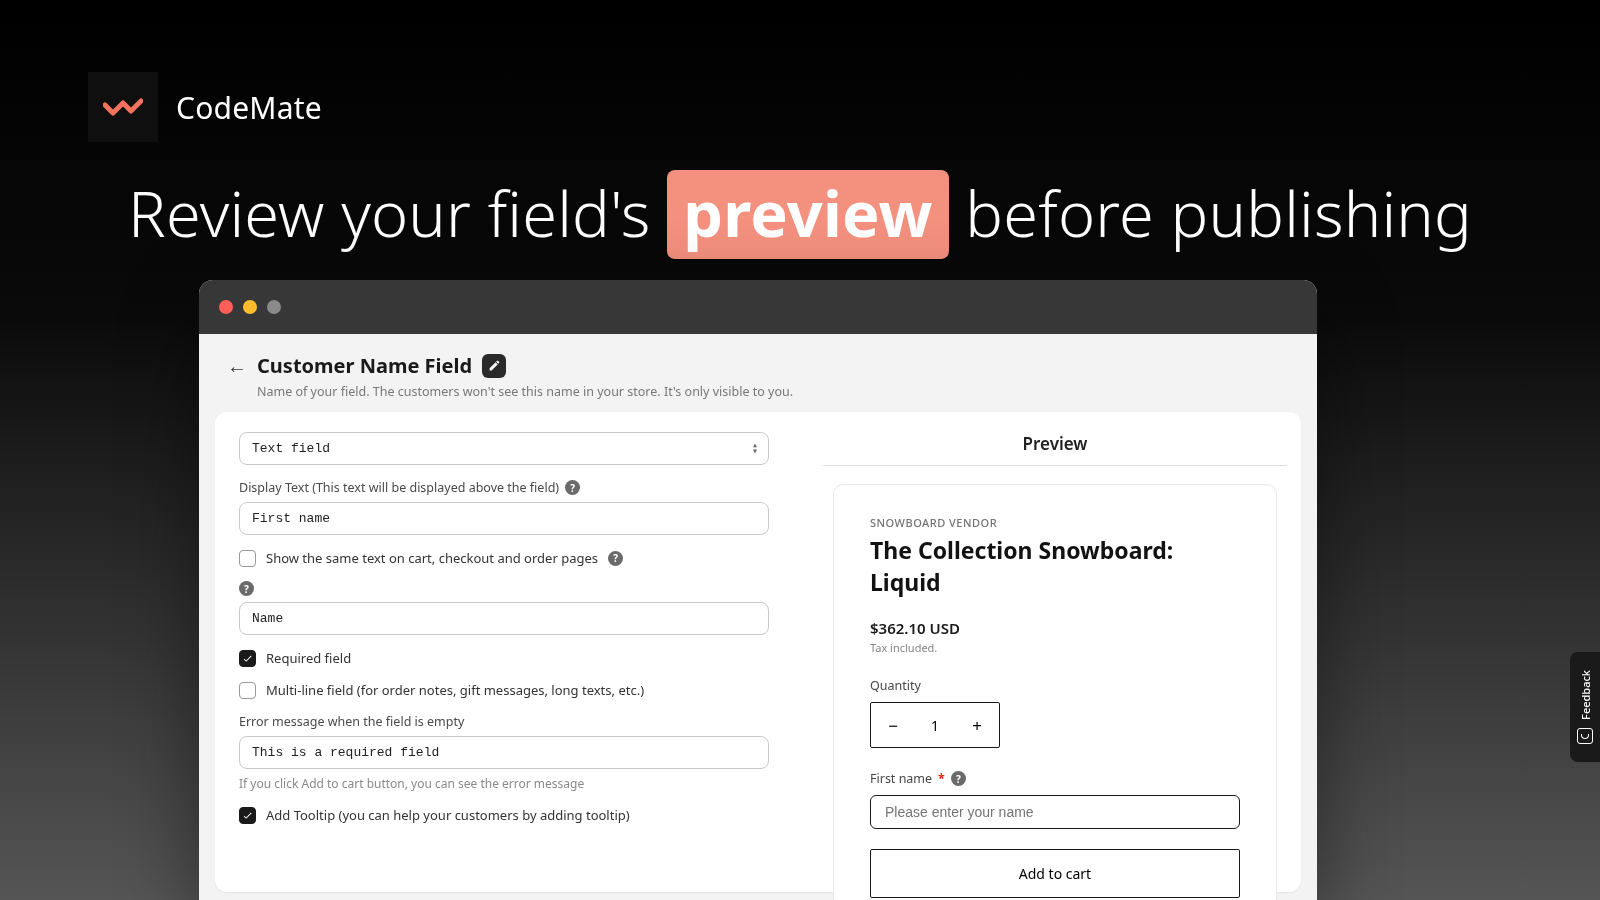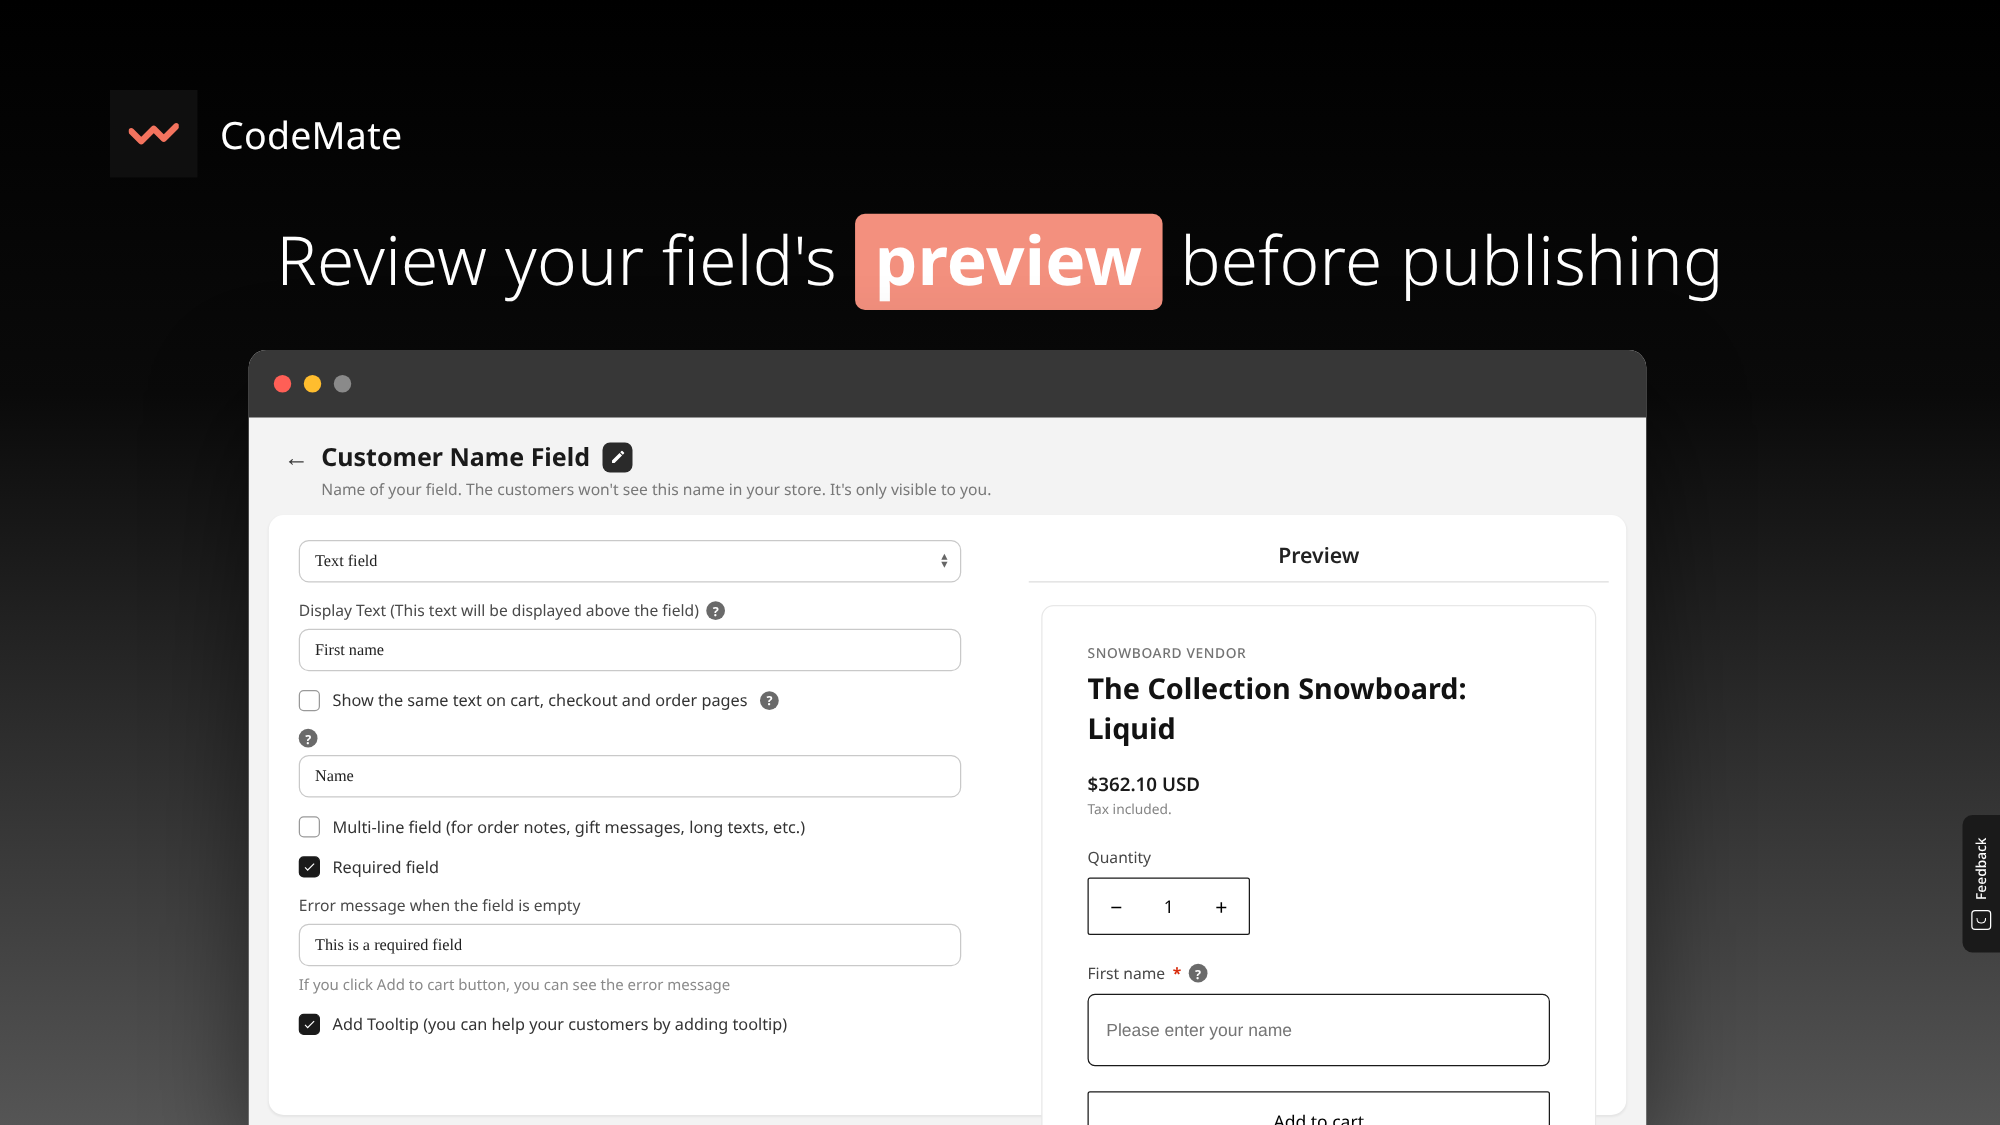--- a/index.html
+++ b/index.html
@@ -5,61 +5,61 @@
 * { box-sizing: border-box; margin: 0; padding: 0; }
 body {
   font-family: -apple-system, system-ui, "Segoe UI", Roboto, sans-serif;
   background: linear-gradient(180deg, #000000 0%, #0a0a0a 35%, #555555 100%);
   width: 1600px; height: 900px; overflow: hidden; position: relative;
 }
 .brand { display: flex; align-items: center; gap: 18px; position: absolute; top: 72px; left: 88px; }
 .brand-logo { width: 70px; height: 70px; background: #0f0f0f; display: flex; align-items: center; justify-content: center; }
 .brand-name { color: #fff; font-size: 30px; font-weight: 400; letter-spacing: 0.2px; }
 .headline { position: absolute; top: 170px; left: 50%; transform: translateX(-50%); white-space: nowrap;
-  color: #fff; font-size: 54px; font-weight: 300; letter-spacing: 0.2px; }
+  color: #fff; font-size: 63px; font-weight: 300; letter-spacing: 0.2px; }
 .highlight { background: #f3907e; color: #fff; font-weight: 700; padding: 0 16px 4px; border-radius: 8px; display:inline-block; line-height:1.35;}
 .window { position: absolute; top: 280px; left: 199px; width: 1118px; height: 620px;
   background: #f3f3f3; border-radius: 14px 14px 0 0; overflow: hidden;
   box-shadow: 0 30px 80px rgba(0,0,0,0.45); }
 .titlebar { height: 54px; background: #373737; display: flex; align-items: center; padding-left: 20px; gap: 10px; }
 .dot { width: 14px; height: 14px; border-radius: 50%; }
 .dot.red{background:#ff5f56}.dot.yel{background:#ffbd2e}.dot.gry{background:#8a8a8a}
 .page-head { padding: 18px 28px 12px; }
 .page-head-row { display: flex; align-items: center; gap: 10px; }
 .page-title { font-size: 20px; font-weight: 700; color: #1a1a1a; }
 .back-arrow { font-size: 20px; font-weight: 400; color: #3a3a3a; cursor: pointer; }
 .edit-btn { width: 24px; height: 24px; border-radius: 6px; background: #2a2a2a; display:flex;align-items:center;justify-content:center;cursor:pointer;}
 .page-subtitle { font-size: 12.5px; color: #787878; margin-top: 4px; margin-left: 30px; }
 .card { background: #fff; border-radius: 12px; margin: 0 16px; padding: 20px 24px 0; height: 480px;
   display: flex; gap: 54px; box-shadow: 0 1px 2px rgba(0,0,0,.06); }
 .leftcol { flex: 0 0 530px; }
 .rightcol { flex: 1; padding-left: 10px; }
 .lbl { font-size: 12.5px; color: #4a4a4a; margin-bottom: 6px; display:flex; align-items:center; gap:6px;}
 .select, .txt { width: 100%; border: 1px solid #c9c9c9; border-radius: 8px; font-size: 13px;
-  padding: 8px 12px; background: #fff; color: #222; font-family: Liberation Serif, serif; }
+  padding: 8px 12px; background: #fff; color: #222; font-family: Liberation Mono, monospace; }
 .select { position: relative; padding-right: 28px; cursor:pointer; }
 .chev { position: absolute; right: 10px; top: 50%; transform: translateY(-50%); font-size: 10px; color:#666; line-height:.6;}
 .row { margin-bottom: 14px; }
 .chk { display:flex; align-items:center; gap:10px; font-size:13px; color:#333; margin-bottom:14px;}
 .chkbox { width:17px;height:17px;border:1.5px solid #999;border-radius:4px;display:flex;align-items:center;justify-content:center;cursor:pointer;flex-shrink:0;}
 .chkbox.checked{background:#1a1a1a;border-color:#1a1a1a;}
 .help-ic { width:15px;height:15px;border-radius:50%;background:#6a6a6a;color:#fff;font-size:10px;font-weight:700;display:inline-flex;align-items:center;justify-content:center;cursor:pointer;}
 .hint { font-size: 12px; color: #8a8a8a; margin-top: 6px; }
 .preview-title { text-align:center; font-size:17px; font-weight:600; color:#222; margin-bottom:4px;}
 .preview-divider { border:0;border-top:1px solid #ddd;margin:10px -10px 18px;}
 .pcard { border:1px solid #e8e8e8; border-radius:10px; padding:30px 36px 40px; background:#fff;}
 .vendor{font-size:11px;color:#737373;letter-spacing:0.5px;font-weight:500;margin-bottom:4px;}
 .ptitle{font-size:23px;font-weight:700;color:#121212;margin-bottom:20px;}
 .pprice{font-size:15px;font-weight:600;color:#1a1a1a;}
 .ptax{font-size:11px;color:#858585;margin-top:2px;}
 .plabel{font-size:12.5px;color:#474747;margin-top:22px;margin-bottom:8px;display:flex;align-items:center;gap:6px;}
 .qtybox{display:inline-flex;border:1px solid #1a1a1a;border-radius:2px;}
 .qbtn{width:44px;height:44px;display:flex;align-items:center;justify-content:center;font-size:17px;cursor:pointer;user-select:none;}
 .qval{width:40px;display:flex;align-items:center;justify-content:center;font-size:14px;}
-.pinput{width:100%;border:1.5px solid #1a1a1a;border-radius:6px;padding:20px 14px;font-size:14px;color:#888;}
+.pinput{width:100%;border:1.5px solid #1a1a1a;border-radius:6px;padding:8px 14px;font-size:14px;color:#888;}
 .addcart{width:100%;border:1.5px solid #1a1a1a;border-radius:2px;padding:14px;text-align:center;font-size:14px;margin-top:20px;cursor:pointer;background:#fff;}
 .req-star{color:#d82c0d;font-weight:700;}
 .feedback{position:absolute;right:0;top:652px;width:30px;height:110px;background:#1a1a1a;border-radius:8px 0 0 8px;z-index:30;display:flex;flex-direction:column;align-items:center;justify-content:center;gap:8px;}
 .feedback-txt{color:#fff;font-size:11px;writing-mode:vertical-rl;transform:rotate(180deg);font-weight:500;}
 .feedback-ic{width:16px;height:16px;border:1.5px solid #fff;border-radius:3px;position:relative;}
 .feedback-ic::after{content:"";position:absolute;left:3px;right:3px;bottom:4px;height:4px;border:1.5px solid #fff;border-top:0;border-radius:0 0 6px 6px;}
 </style>
 </head>
 <body>
 
@@ -120,31 +120,31 @@
       </div>
 
       <div class="row">
         <div class="lbl">
           <span class="help-ic">?</span>
         </div>
         <input class="txt" value="Name" style="">
       </div>
 
       <div class="chk">
-        <span class="chkbox"></span>
-        <span>Multi-line field (for order notes, gift messages, long texts, etc.)</span>
-      </div>
-
-      <div class="chk">
         <span class="chkbox checked">
           <svg width="11" height="11" viewBox="0 0 24 24">
               <path d="M9 16.17l-3.88-3.88L3.7 13.7 9 19l12-12-1.41-1.41z" fill="#fff"></path>
             </svg>
         </span>
         <span>Required field</span>
+      </div>
+
+      <div class="chk">
+        <span class="chkbox"></span>
+        <span>Multi-line field (for order notes, gift messages, long texts, etc.)</span>
       </div>
 
       <div class="row">
         <div class="lbl">Error message when the field is empty</div>
         <input class="txt" value="This is a required field" style="">
         <div class="hint">If you click Add to cart button, you can see the error message</div>
       </div>
 
       <div class="chk" style="margin-top:14px;">
         <span class="chkbox checked">

